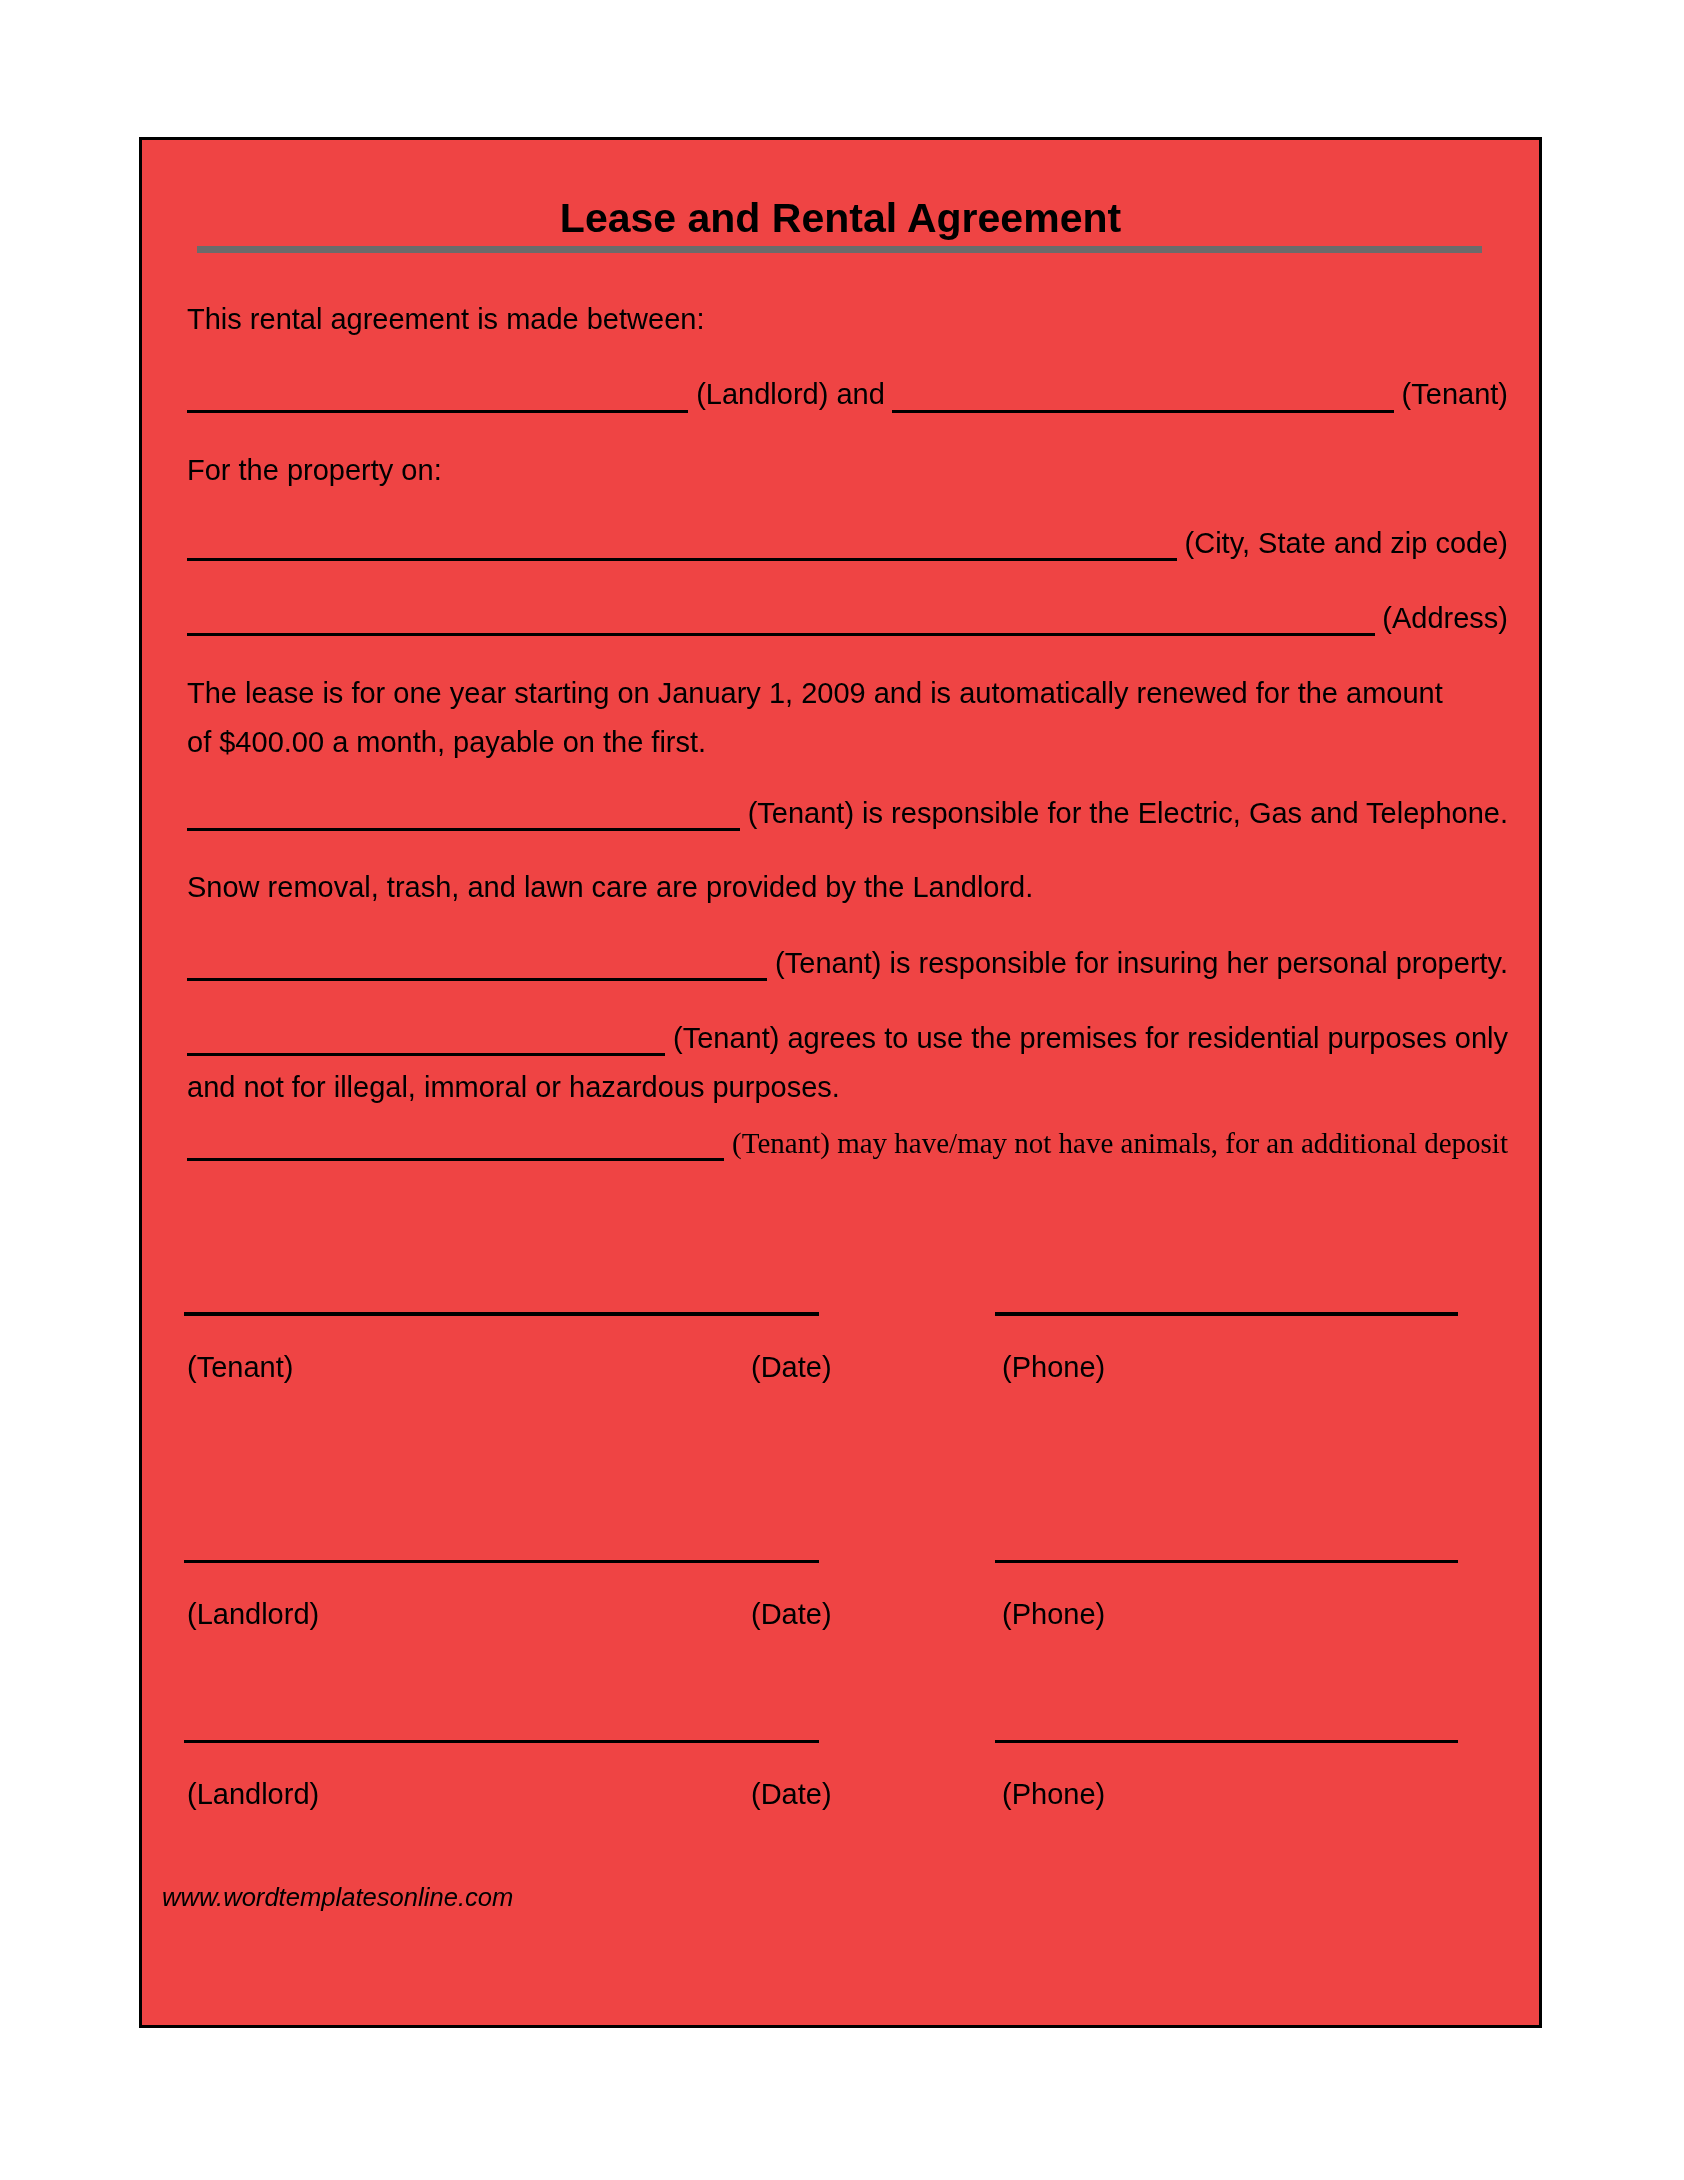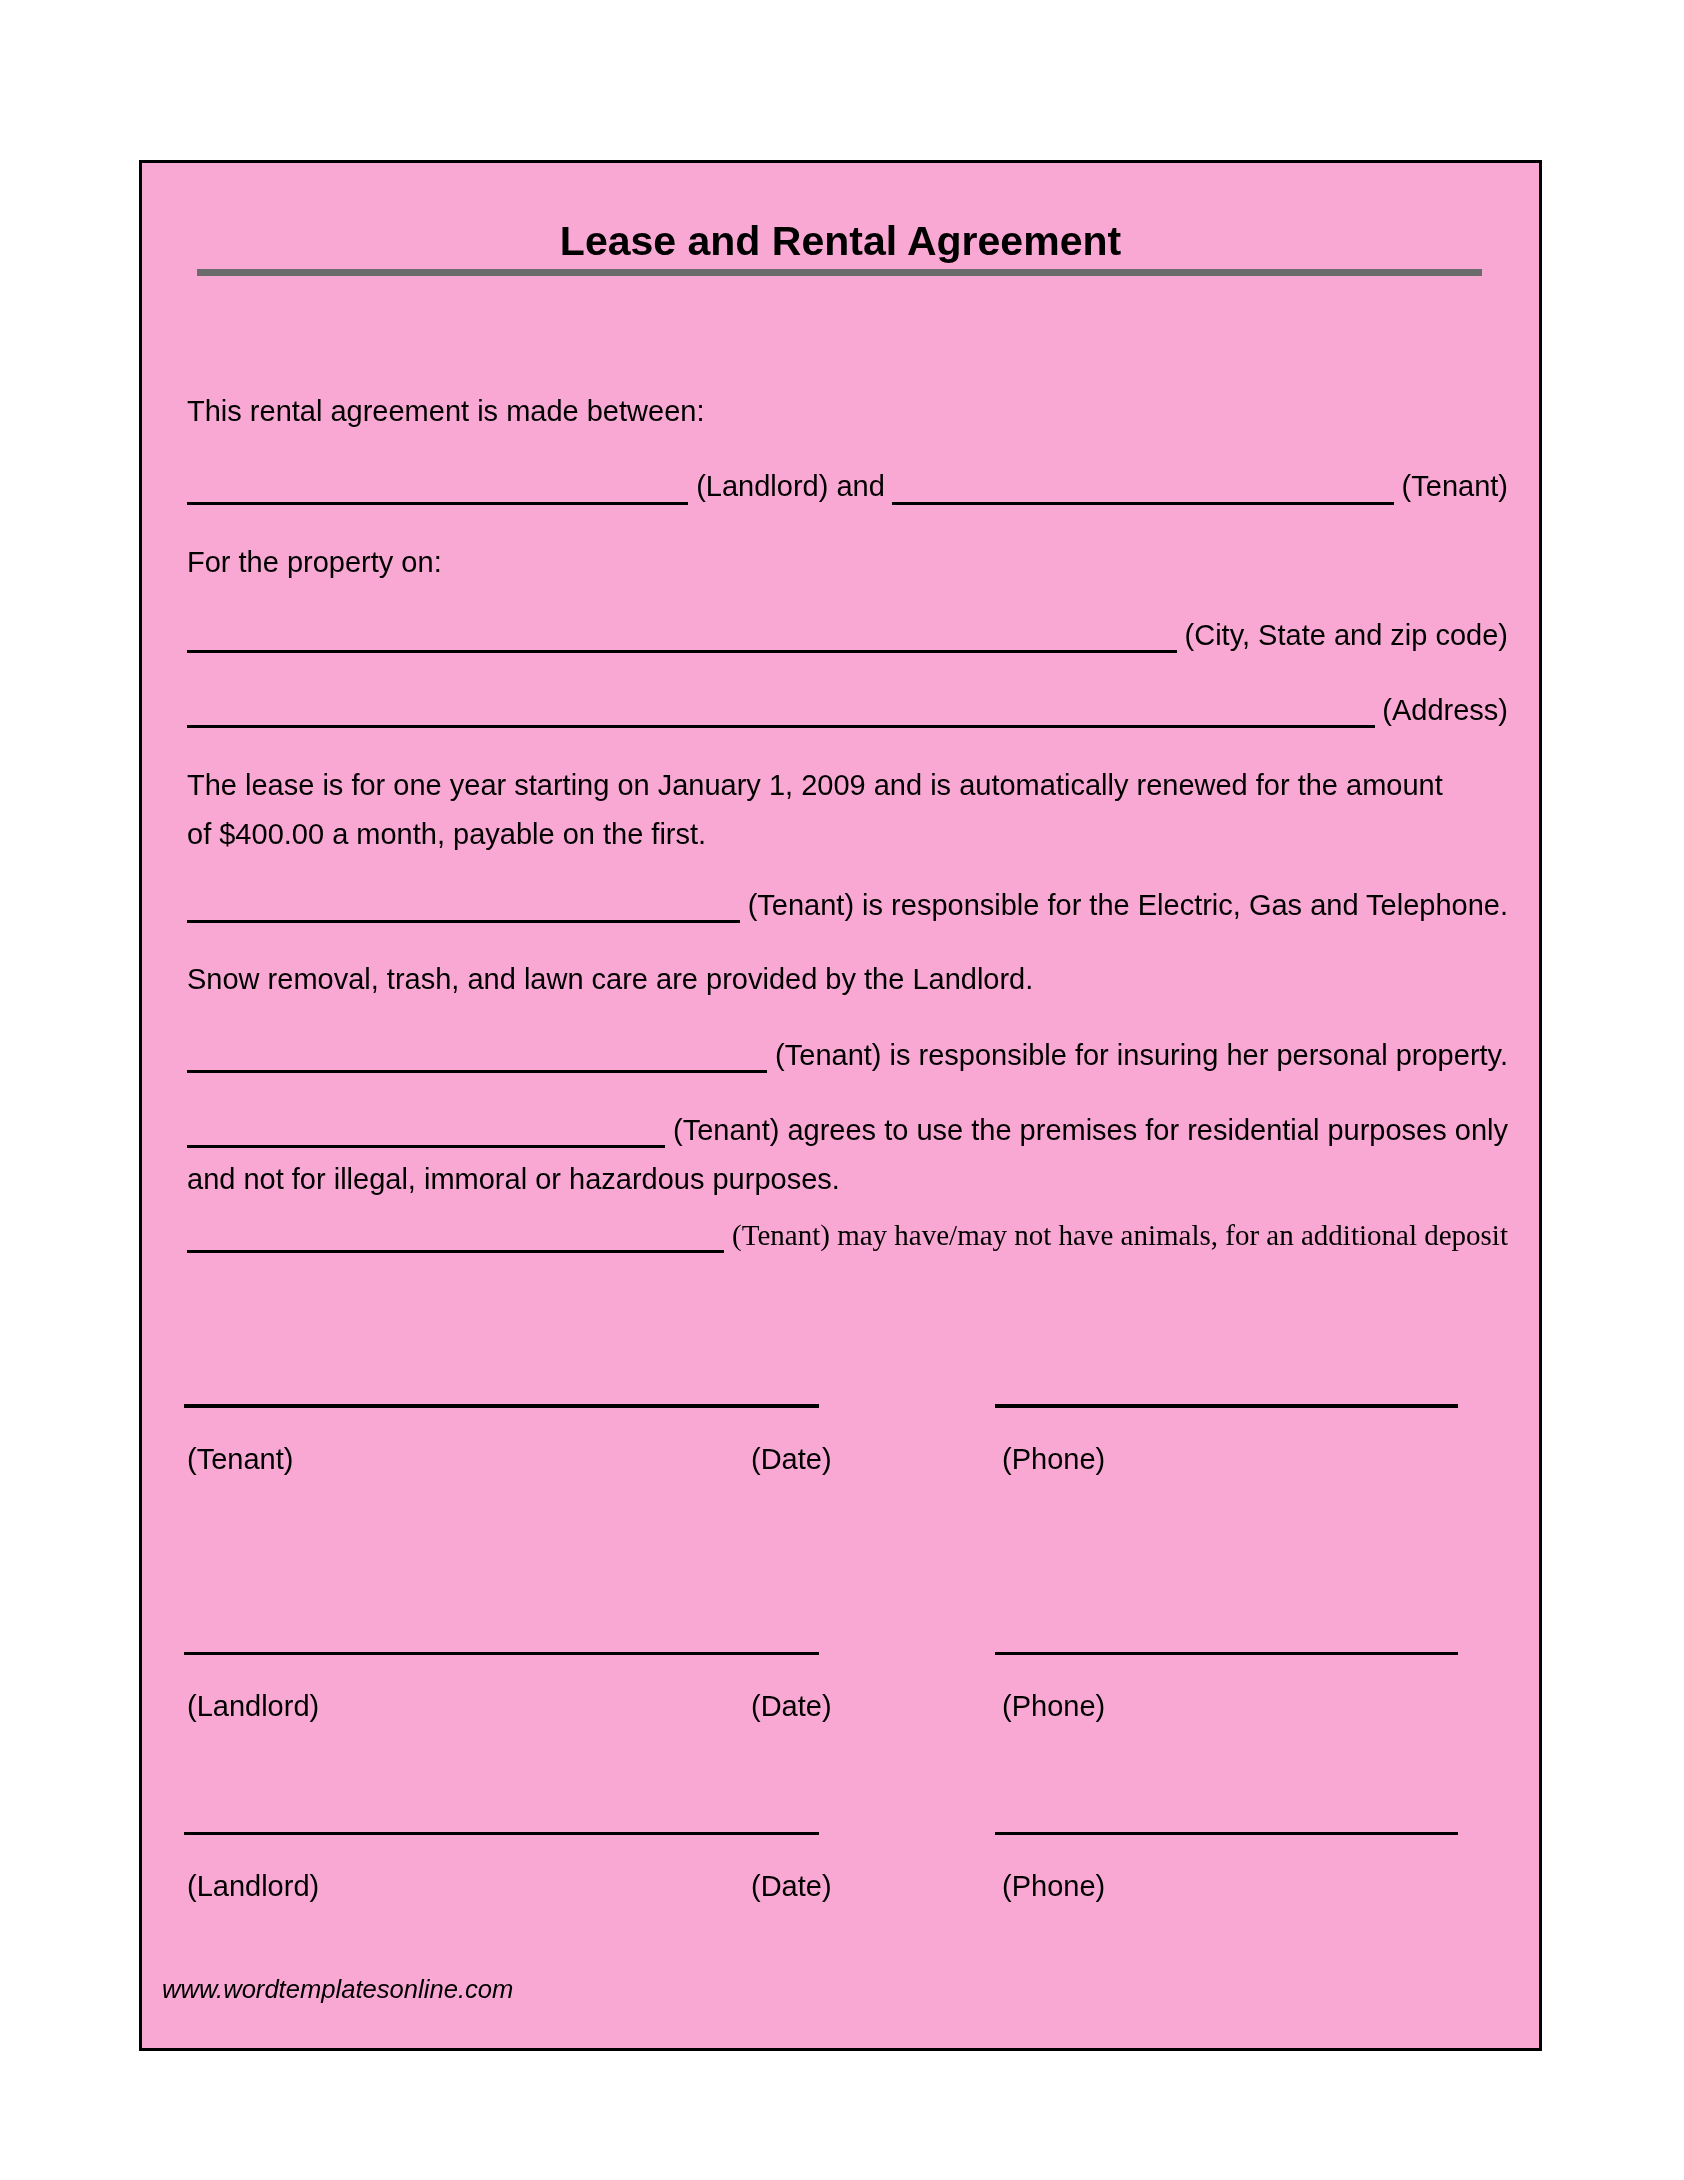--- a/index.html
+++ b/index.html
@@ -2,36 +2,36 @@
 <html style="font-size:13.6px"><head>
 <meta charset="utf-8">
 <style>
   html,body{margin:0;padding:0;background:#ffffff;}
   body{
     width:1685px;height:2181px;position:relative;
     font-family:"Liberation Sans","DejaVu Sans",sans-serif;
     color:#000;
   }
   .page-box{
-    position:absolute;left:139px;top:160px;width:1403px;height:1891px;
-    border:3.4px solid #000;box-sizing:border-box;background:#f9a8d4;
+    position:absolute;left:139px;top:137px;width:1403px;height:1891px;
+    border:3.4px solid #000;box-sizing:border-box;background:#ef4444;
   }
   .content{
     position:absolute;left:0;top:0;right:0;bottom:0;
     padding:0 31px 0 45px;box-sizing:border-box;
   }
   .doc-title{
     margin:54px -31px 0 -45px;
     text-align:center;font-size:41px;font-weight:bold;line-height:48px;
   }
   .title-rule{
     margin-top:4.3px;margin-left:10.2px;width:1285px;height:6.8px;background:#6b6b6b;
   }
   .para{font-size:29px;line-height:49px;margin:0;}
-  .m-intro{margin-top:111px;}
+  .m-intro{margin-top:42px;}
   .m-31{margin-top:26.4px;}
   .m-28{margin-top:24px;}
   .m-30{margin-top:25.6px;}
   .m-26{margin-top:22px;}
   .m-27{margin-top:7px;font-family:Liberation Serif, serif;}
   .fillrow{display:flex;align-items:baseline;font-size:29px;line-height:49px;justify-content:center;}
   .blank{
     flex:1 1 auto;min-width:34px;align-self:stretch;
     border-bottom:3.4px solid #000;margin-bottom:6.8px;
   }

